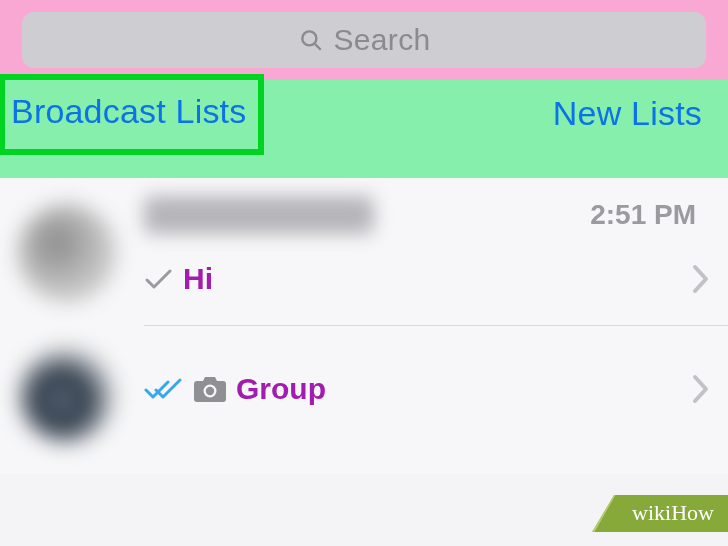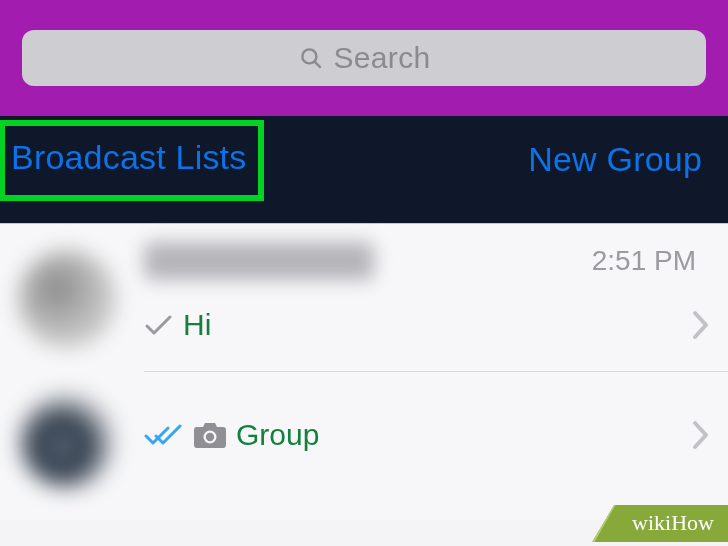--- a/index.html
+++ b/index.html
@@ -5,22 +5,22 @@
     * { margin: 0; padding: 0; box-sizing: border-box; }
     body {
       font-family: -apple-system, "Helvetica Neue", Helvetica, Arial, sans-serif;
       width: 728px;
       height: 546px;
       overflow: hidden;
       background: #f4f4f6;
       position: relative;
     }
     .search-bar-container {
-      padding: 30px 22px;
-      background: #a21caf;
+      padding: 12px 22px;
+      background: #f9a8d4;
     }
     .search-bar {
       background: #cdcdd2;
       border-radius: 12px;
       height: 56px;
       display: flex;
       align-items: center;
       justify-content: center;
       gap: 10px;
     }
@@ -32,42 +32,43 @@
     .search-placeholder {
       font-size: 30px;
       color: #8a8a8f;
       font-weight: 400;
       letter-spacing: 0.3px;
     }
     .links-row {
       display: flex;
       justify-content: space-between;
       align-items: flex-start;
-      padding: 10px 20px 22px 0;
-      background: #0f172a;
+      padding: 0 20px 22px 0;
+      background: #86efac;
       border-bottom: 1px solid #c8c8cc;
     }
     .broadcast-highlight {
       border: 6px solid #00d321;
       padding: 12px 12px 18px 6px;
       margin-top: -6px;
       margin-left: -1px;
     }
     .link-text {
       font-size: 34px;
       color: #0b72e7;
       font-weight: 400;
       letter-spacing: 0.2px;
     }
     .new-group {
       padding-top: 14px;
       padding-right: 6px;
     }
     .chat-list {
       background: #f7f7f9;
+      font-weight: bold;
     }
     .chat-row {
       display: flex;
       align-items: flex-start;
       padding: 18px 0 0 18px;
     }
     .avatar {
       width: 98px;
       height: 98px;
       border-radius: 50%;
@@ -112,35 +113,35 @@
       display: flex;
       justify-content: space-between;
       align-items: center;
       margin-top: 28px;
     }
     .message-preview {
       display: flex;
       align-items: center;
       gap: 9px;
       font-size: 30px;
-      color: #15803d;
+      color: #a21caf;
     }
     .check-single svg, .check-double svg {
       display: block;
     }
     .camera-icon svg {
       display: block;
     }
     .chevron svg {
       display: block;
     }
     .chat-row.second .chat-content { border-bottom: none; }
     .wikihow-badge {
       position: absolute;
-      bottom: 4px;
+      bottom: 14px;
       right: 0;
       background: #86a93a;
       color: #fff;
       font-family: Georgia, serif;
       font-size: 22px;
       padding: 5px 14px 6px 40px;
       border-top-left-radius: 8px;
       clip-path: polygon(22px 0, 100% 0, 100% 100%, 0 100%);
     }
     .wikihow-badge::before {
@@ -167,21 +168,21 @@
       </svg>
     </span>
     <span class="search-placeholder">Search</span>
   </div>
 </div>
 
 <div class="links-row">
   <div class="broadcast-highlight">
     <span class="link-text">Broadcast Lists</span>
   </div>
-  <span class="link-text new-group">New Group</span>
+  <span class="link-text new-group">New Lists</span>
 </div>
 
 <div class="chat-list">
 
   <div class="chat-row">
     <div class="avatar"></div>
     <div class="chat-content">
       <div class="chat-top">
         <div class="contact-name"></div>
         <span class="time">2:51 PM</span>

